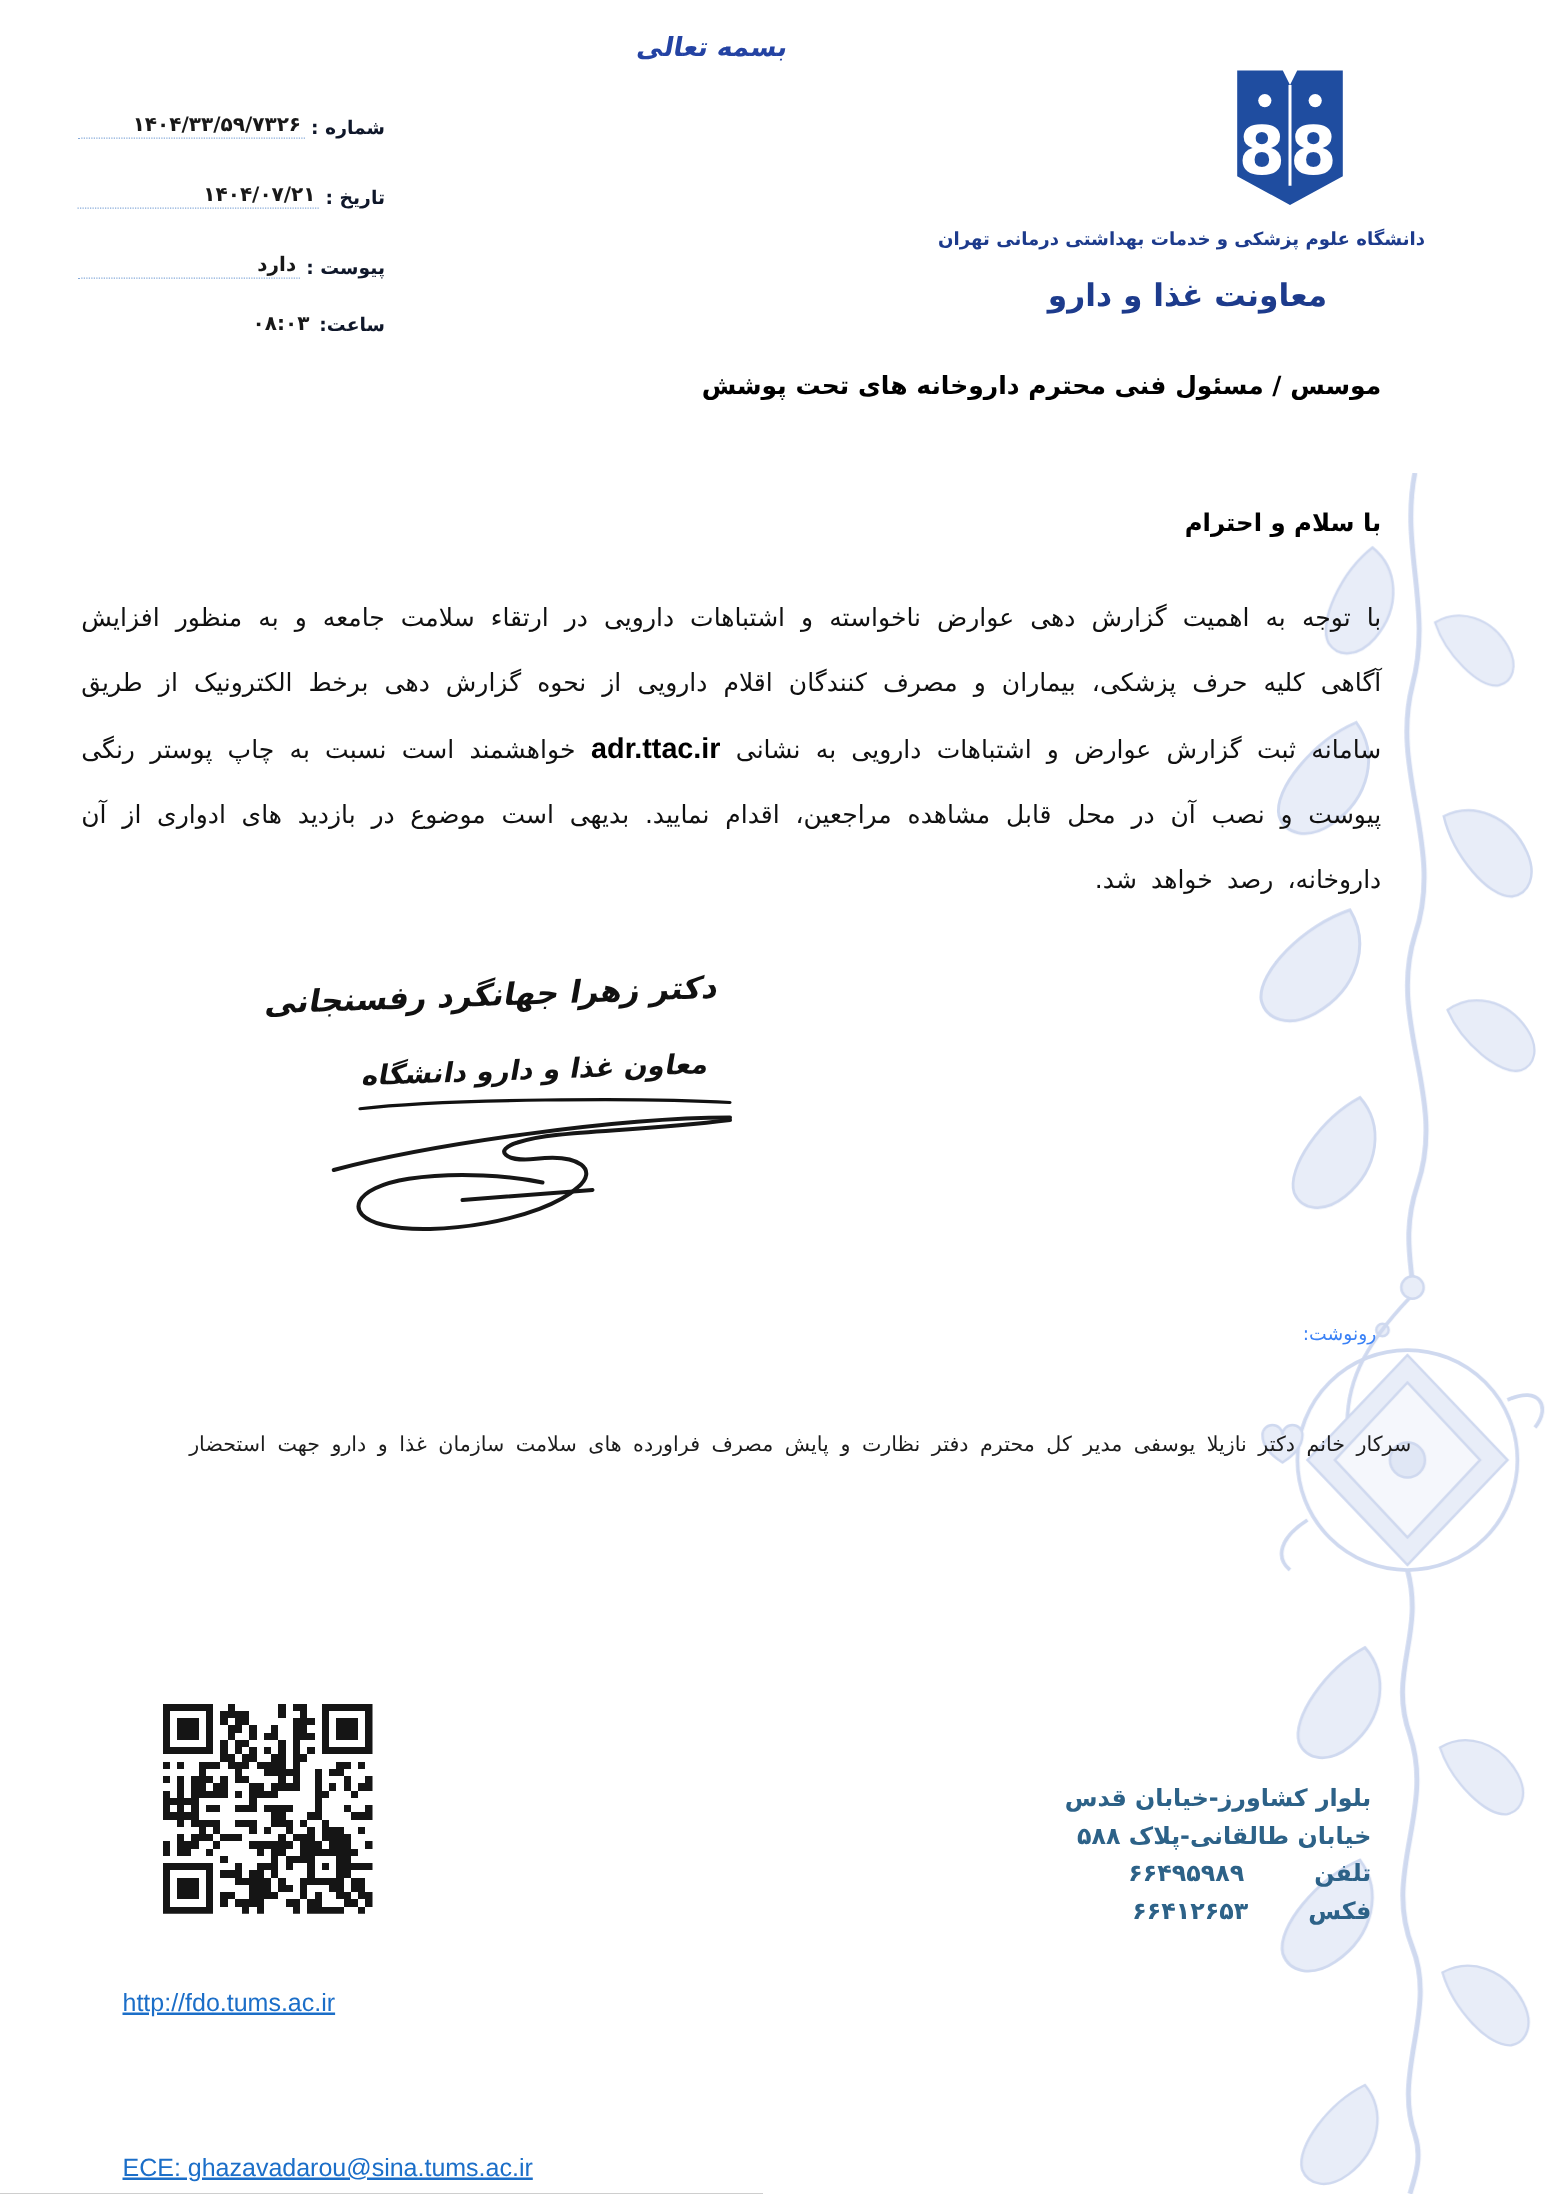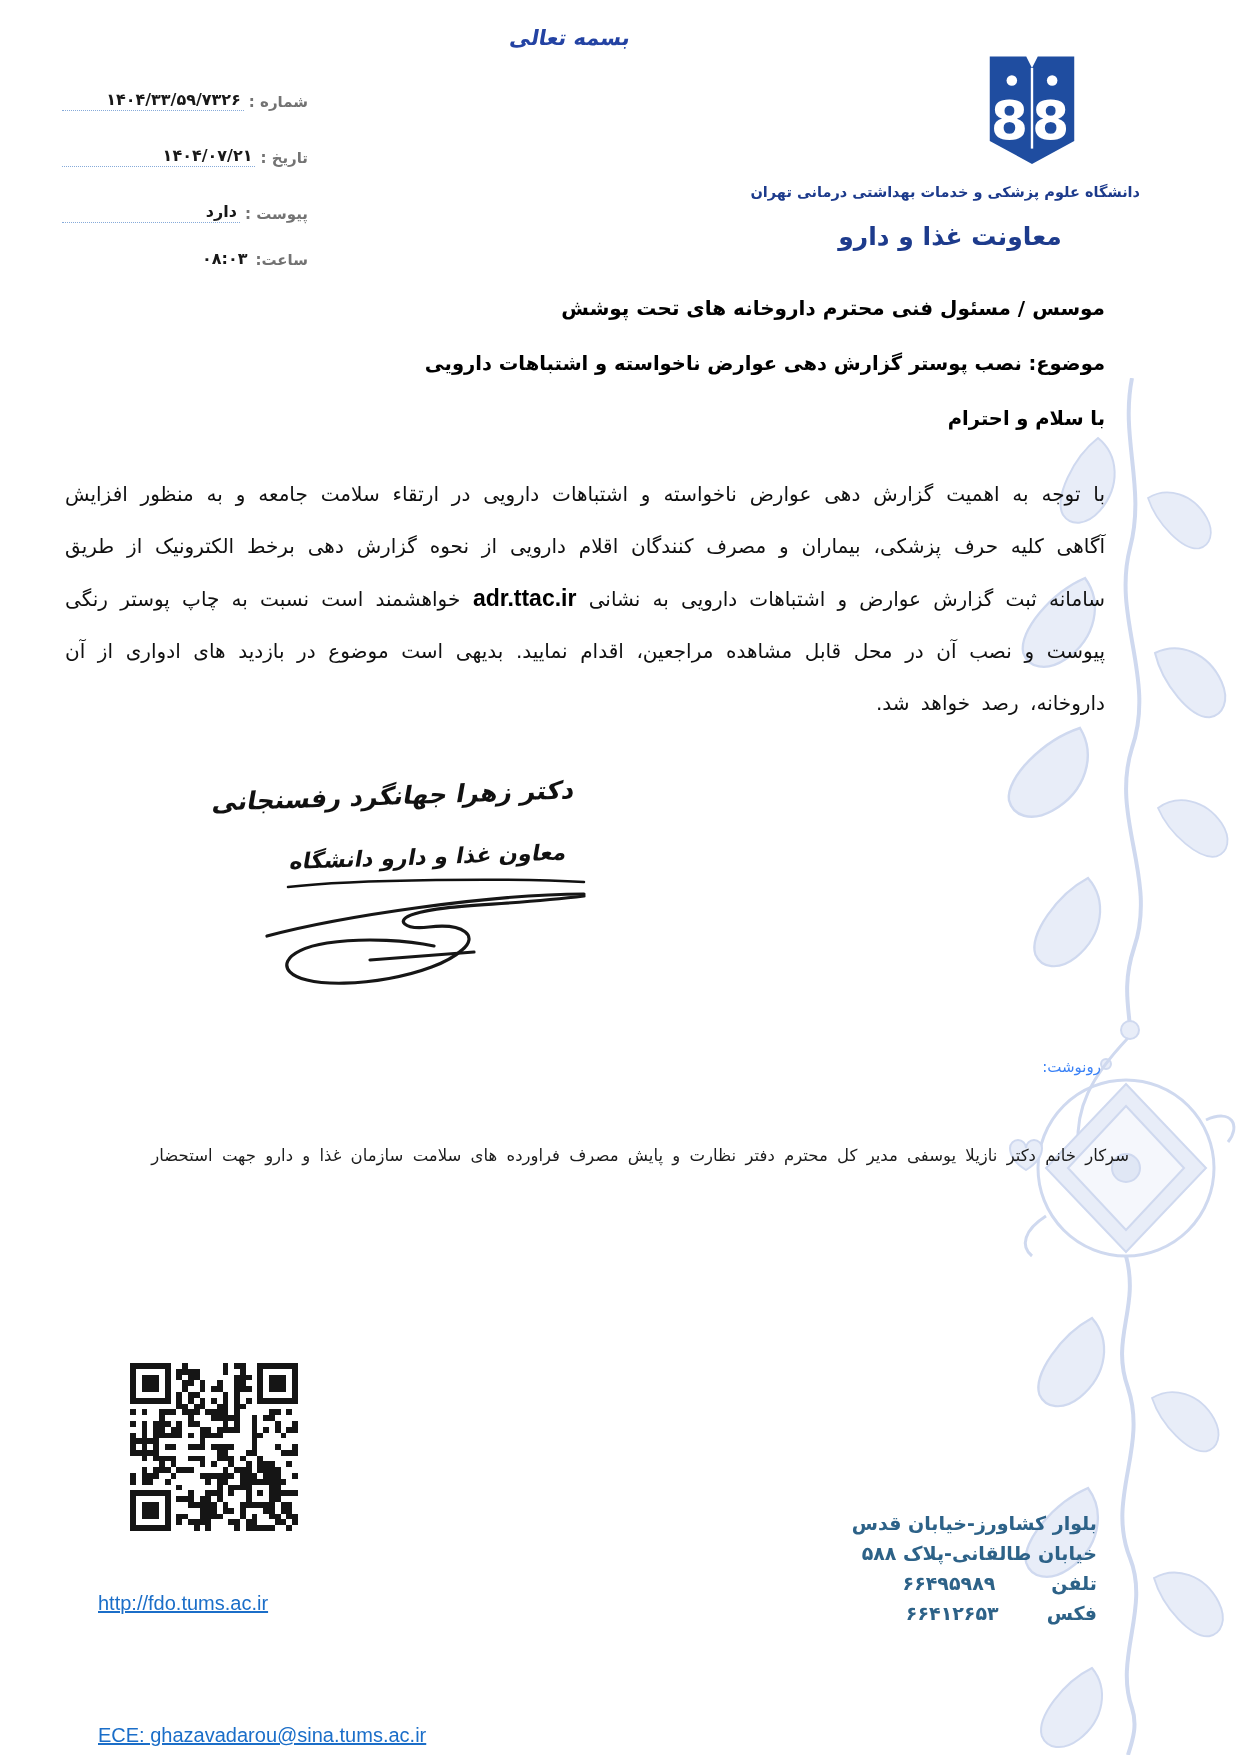--- a/index.html
+++ b/index.html
@@ -16,21 +16,21 @@
     position:absolute;left:460px;top:26px;width:220px;text-align:center;
     color:#2443a3;font-size:21px;font-weight:bold;transform:skewX(-10deg);
     direction:rtl;
   }
 
   
   .field-row{
     position:absolute;left:62px;width:246px;display:flex;direction:rtl;
     align-items:flex-end;height:27px;
   }
-  .f-label{color:#737373;font-size:15px;font-weight:600;white-space:nowrap;margin-left:5px;line-height:1.2;}
+  .f-label{color:#0f172a;font-size:15px;font-weight:600;white-space:nowrap;margin-left:5px;line-height:1.2;}
   .f-line{flex:1;border-bottom:1.6px dotted #86aad9;display:flex;direction:rtl;align-items:flex-end;height:26px;}
   .f-value{font-size:16px;font-weight:600;color:#181818;white-space:nowrap;line-height:1.25;padding:0 3px;}
   .noline .f-value{border:none;}
 
   
   .logo{position:absolute;left:984px;top:52px;}
   .university{
     position:absolute;left:790px;top:184px;width:350px;text-align:center;
     color:#1d3b8c;font-size:14.5px;font-weight:bold;direction:rtl;white-space:nowrap;
   }
@@ -69,21 +69,21 @@
 
   
   .cc-label{position:absolute;right:140px;top:1058px;direction:rtl;font-size:15px;color:#3b82f6;}
   .cc-line{position:absolute;right:112px;top:1122px;direction:rtl;font-size:16.5px;color:#1c1c1c;word-spacing:4px;white-space:nowrap;margin-top:24px;}
 
   
   .qr{position:absolute;left:130px;top:1363px;}
 
   
   .addr{
-    position:absolute;right:144px;top:1508px;width:334px;direction:rtl;text-align:right;
+    position:absolute;right:144px;top:1424px;width:334px;direction:rtl;text-align:right;
     color:#2d6288;font-size:19px;line-height:30px;font-weight:600;
   }
   .addr-row{display:flex;direction:rtl;}
   .addr-num{margin-right:56px;letter-spacing:1px;}
 
   
   .link{
     position:absolute;left:98px;color:#1b6ec8;font-size:20px;text-decoration:underline;
     font-family:"Liberation Sans","DejaVu Sans",sans-serif;cursor:pointer;
   }
@@ -156,21 +156,20 @@
     <path d="M6,4 H44 L50,16 L56,4 H94 V92 L50,116 L6,92 Z" fill="#1f4da0"></path>
     <line x1="50" y1="16" x2="50" y2="100" stroke="#ffffff" stroke-width="2.5"></line>
     <circle cx="29" cy="29" r="5.5" fill="#ffffff"></circle>
     <circle cx="71" cy="29" r="5.5" fill="#ffffff"></circle>
     <text x="50" y="90" font-size="56" font-weight="bold" fill="#ffffff" text-anchor="middle" letter-spacing="4" font-family="DejaVu Sans, sans-serif">88</text>
   </svg>
   <div class="university">دانشگاه علوم پزشکی و خدمات بهداشتی درمانی تهران</div>
   <div class="deputy">معاونت غذا و دارو</div>
 
   <div class="h-line recipient">موسس / مسئول فنی محترم داروخانه های تحت پوشش</div>
-  <div class="h-line subject">موضوع: نصب پوستر گزارش دهی عوارض ناخواسته و اشتباهات دارویی</div>
   <div class="h-line salutation">با سلام و احترام</div>
 
   <p class="body-par">
     <span>با توجه به اهمیت گزارش دهی عوارض ناخواسته و اشتباهات دارویی در ارتقاء سلامت جامعه و به منظور افزایش آگاهی کلیه حرف پزشکی، بیماران و مصرف کنندگان اقلام دارویی از نحوه گزارش دهی برخط الکترونیک از طریق سامانه ثبت گزارش عوارض و اشتباهات دارویی به نشانی</span>
     <span class="body-url">adr.ttac.ir</span>
     <span>خواهشمند است نسبت به چاپ پوستر رنگی پیوست و نصب آن در محل قابل مشاهده مراجعین، اقدام نمایید. بدیهی است موضوع در بازدید های ادواری از آن داروخانه، رصد خواهد شد.</span>
   </p>
 
   <div class="sig-name">دکتر زهرا جهانگرد رفسنجانی</div>
   <div class="sig-title">معاون غذا و دارو دانشگاه</div>

